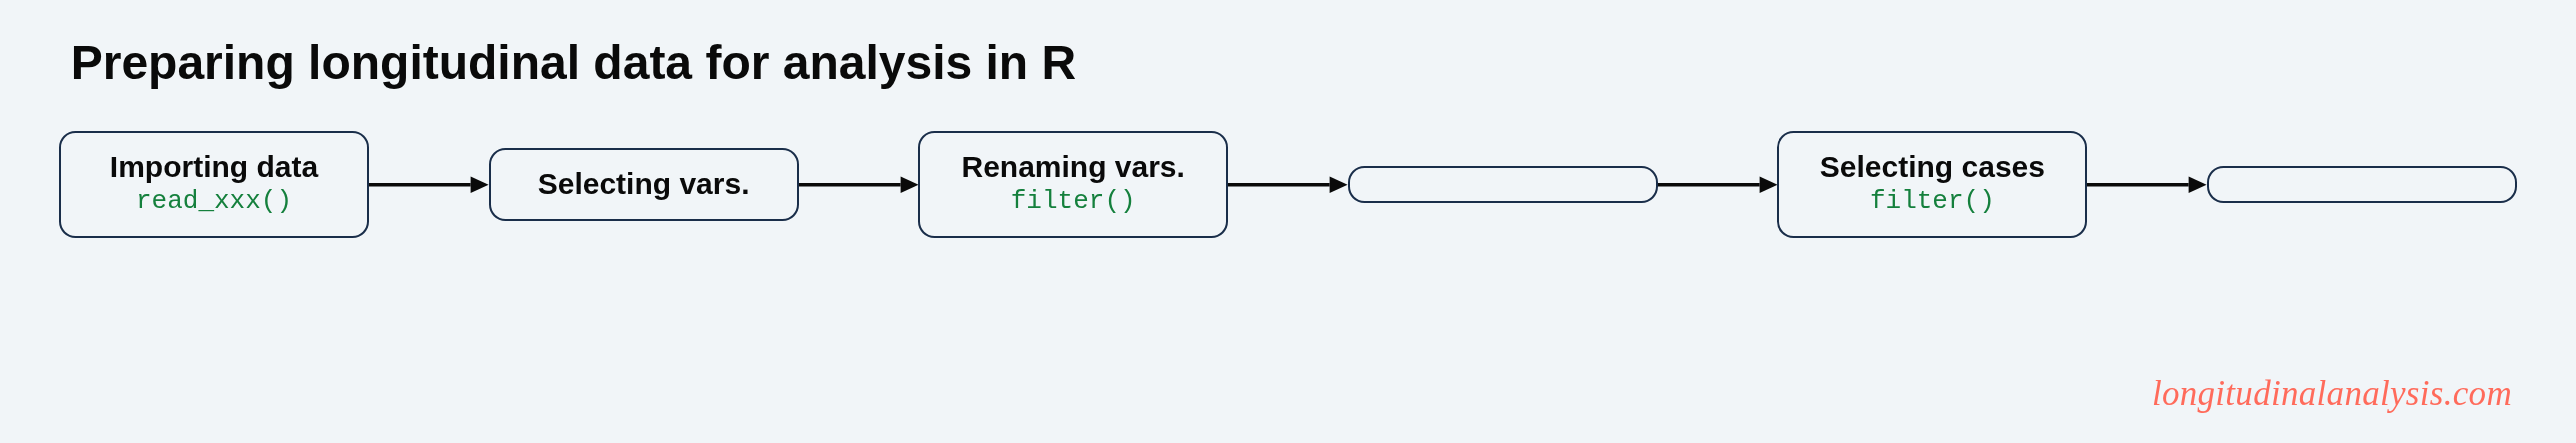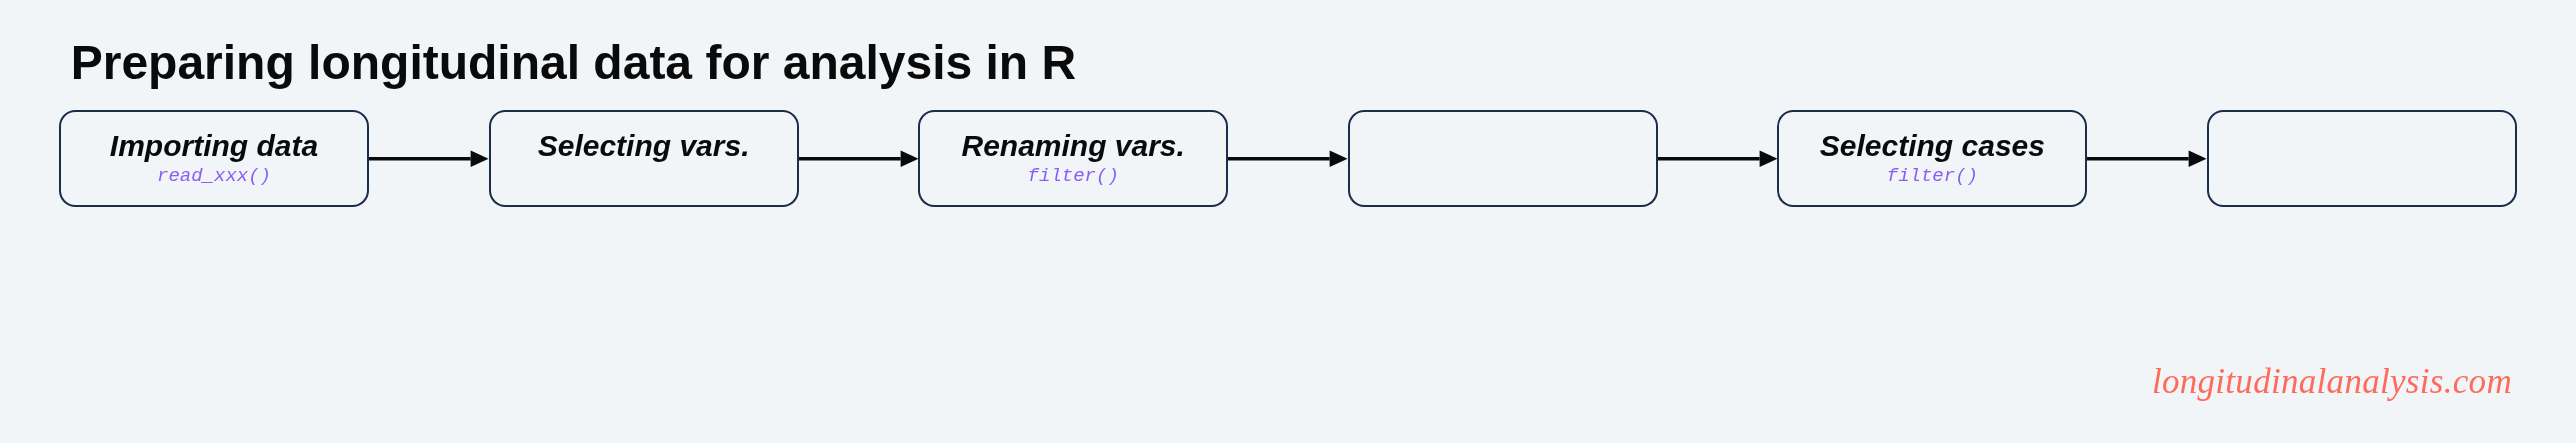--- a/index.html
+++ b/index.html
@@ -7,62 +7,62 @@
   body {
     background: #f1f5f8;
     font-family: "Segoe UI", "Helvetica Neue", Arial, sans-serif;
     padding: 35px 59px 23.4px 59px;
     position: relative;
   }
   .title {
     font-size: 48px;
     font-weight: 700;
     color: #0a0a0a;
-    margin-bottom: 20px;
+    margin-bottom: 41px;
     margin-left: 11.7px;
   }
   .flow {
     display: flex;
+    align-items: center;
     width: 100%;
-    font-style: italic;
   }
   .step {
     border: 2.9px solid #1a2e4a;
     border-radius: 16.4px;
     background: #f1f5f8;
     padding: 16.4px 28px;
     text-align: center;
     flex-shrink: 0;
     min-width: 310px;
   }
   .step-title {
     font-size: 30px;
     font-weight: 700;
     color: #0a0a0a;
     line-height: 1.2;
   }
   .step-func {
     font-family: "Consolas", "Menlo", "Courier New", monospace;
-    font-size: 19px;
+    font-size: 26px;
     font-weight: 400;
-    color: #8b5cf6;
+    color: #15803d;
     line-height: 1.3;
   }
   .arrow {
     flex: 1;
     display: flex;
     align-items: center;
     justify-content: center;
     min-width: 70px;
   }
   .arrow svg { width: 100%; height: 23.4px; }
   .credit {
     position: absolute;
     right: 64px;
-    bottom: 41px;
+    bottom: 29px;
     font-size: 35px;
     font-style: italic;
     color: #ff6b5b;
     font-family: "Georgia", "Times New Roman", serif;
     letter-spacing: 0.3px;
   }
 </style>
 </head>
 <body>
 

